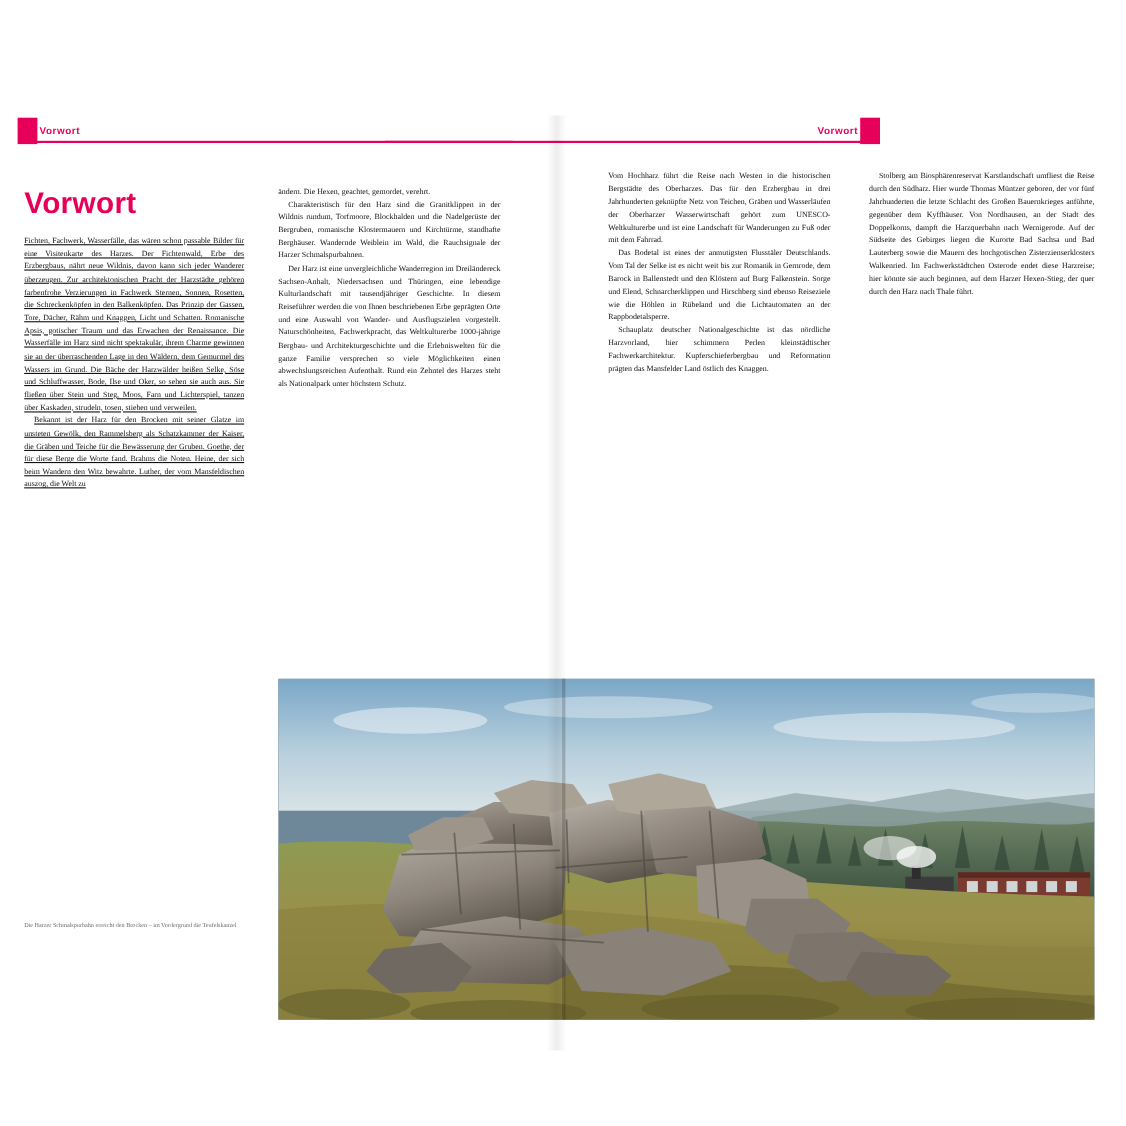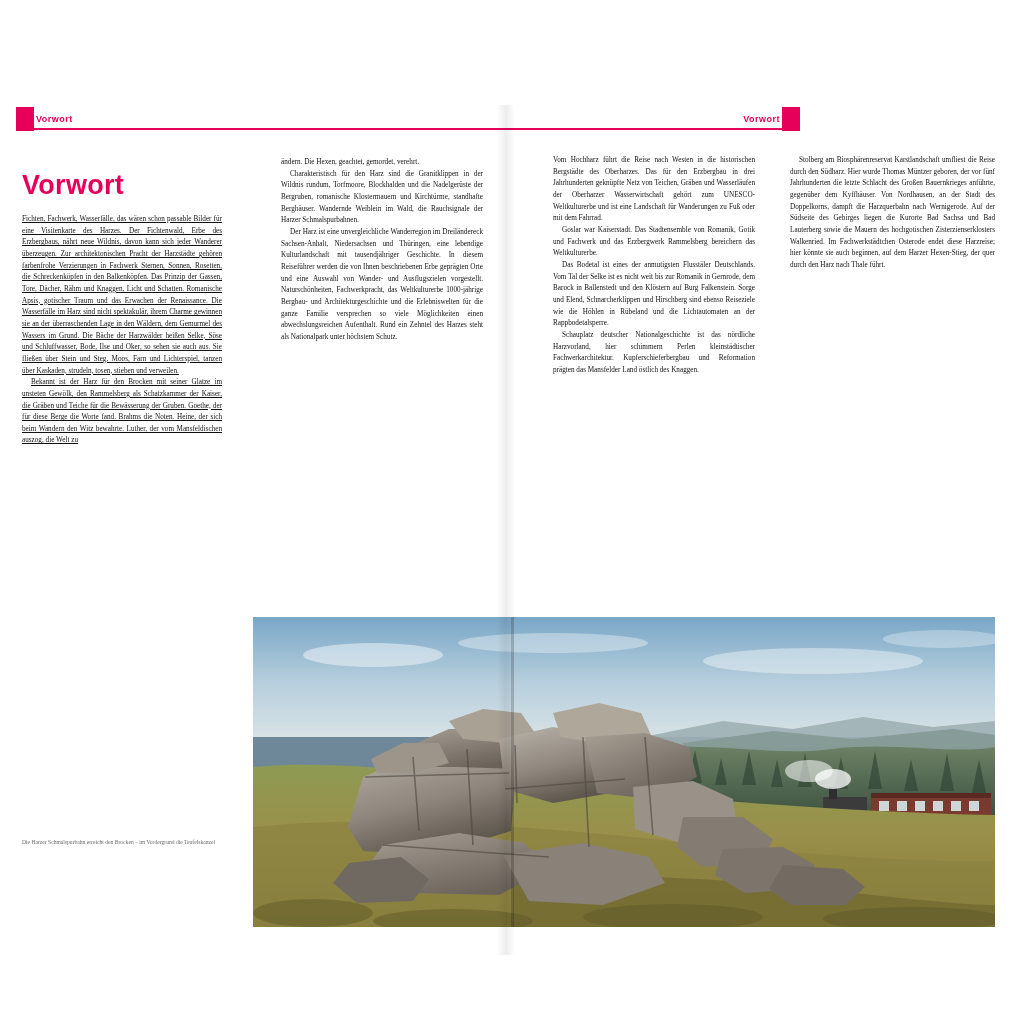--- a/index.html
+++ b/index.html
@@ -109,21 +109,21 @@
   .col p {
     margin: 0 0 0 0;
     text-indent: 9px;
   }
   .col p.first {
     text-indent: 0;
   }
   .col p + p { margin-top: 0; }
 
   #col1 { left: 22px;  top: 214px; width: 200px; text-decoration: underline; }
-  #col2 { left: 253px; top: 157px; width: 202px; margin-left: 28px; }
+  #col2 { left: 253px; top: 169px; width: 202px; }
   #col3 { left: 553px; top: 155px; width: 202px; }
   #col4 { left: 790px; top: 155px; width: 205px; }
 
   
   .caption {
     position: absolute;
     left: 22px;
     top: 838px;
     width: 200px;
     font-family: "Liberation Serif", serif;
@@ -204,21 +204,20 @@
   <div class="caption">Die Harzer Schmalspurbahn erreicht den Brocken – im Vordergrund die Teufelskanzel</div>
 
   <div class="col" id="col2">
     <p class="first">ändern. Die Hexen, geachtet, gemordet, verehrt.</p>
     <p>Charakteristisch für den Harz sind die Granitklippen in der Wildnis rundum, Torfmoore, Blockhalden und die Nadelgerüste der Bergruben, romanische Klostermauern und Kirchtürme, standhafte Berghäuser. Wandernde Weiblein im Wald, die Rauchsignale der Harzer Schmalspurbahnen.</p>
     <p>Der Harz ist eine unvergleichliche Wanderregion im Dreiländereck Sachsen-Anhalt, Niedersachsen und Thüringen, eine lebendige Kulturlandschaft mit tausendjähriger Geschichte. In diesem Reiseführer werden die von Ihnen beschriebenen Erbe geprägten Orte und eine Auswahl von Wander- und Ausflugszielen vorgestellt. Naturschönheiten, Fachwerkpracht, das Weltkulturerbe 1000-jährige Bergbau- und Architekturgeschichte und die Erlebniswelten für die ganze Familie versprechen so viele Möglichkeiten einen abwechslungsreichen Aufenthalt. Rund ein Zehntel des Harzes steht als Nationalpark unter höchstem Schutz.</p>
   </div>
 
   <div class="col" id="col3">
     <p class="first">Vom Hochharz führt die Reise nach Westen in die historischen Bergstädte des Oberharzes. Das für den Erzbergbau in drei Jahrhunderten geknüpfte Netz von Teichen, Gräben und Wasserläufen der Oberharzer Wasserwirtschaft gehört zum UNESCO-Weltkulturerbe und ist eine Landschaft für Wanderungen zu Fuß oder mit dem Fahrrad.</p>
-    <p>Goslar war Kaiserstadt. Das Stadtensemble von Romanik, Gotik und Fachwerk und das Erzbergwerk Rammelsberg bereichern das Weltkulturerbe.</p>
     <p>Das Bodetal ist eines der anmutigsten Flusstäler Deutschlands. Vom Tal der Selke ist es nicht weit bis zur Romanik in Gernrode, dem Barock in Ballenstedt und den Klöstern auf Burg Falkenstein. Sorge und Elend, Schnarcherklippen und Hirschberg sind ebenso Reiseziele wie die Höhlen in Rübeland und die Lichtautomaten an der Rappbodetalsperre.</p>
     <p>Schauplatz deutscher Nationalgeschichte ist das nördliche Harzvorland, hier schimmern Perlen kleinstädtischer Fachwerkarchitektur. Kupferschieferbergbau und Reformation prägten das Mansfelder Land östlich des Knaggen.</p>
   </div>
 
   <div class="col" id="col4">
     <p>Stolberg am Biosphärenreservat Karstlandschaft umfliest die Reise durch den Südharz. Hier wurde Thomas Müntzer geboren, der vor fünf Jahrhunderten die letzte Schlacht des Großen Bauernkrieges anführte, gegenüber dem Kyffhäuser. Von Nordhausen, an der Stadt des Doppelkorns, dampft die Harzquerbahn nach Wernigerode. Auf der Südseite des Gebirges liegen die Kurorte Bad Sachsa und Bad Lauterberg sowie die Mauern des hochgotischen Zisterzienserklosters Walkenried. Im Fachwerkstädtchen Osterode endet diese Harzreise; hier könnte sie auch beginnen, auf dem Harzer Hexen-Stieg, der quer durch den Harz nach Thale führt.</p>
   </div>
 
 
   <div class="photo">

